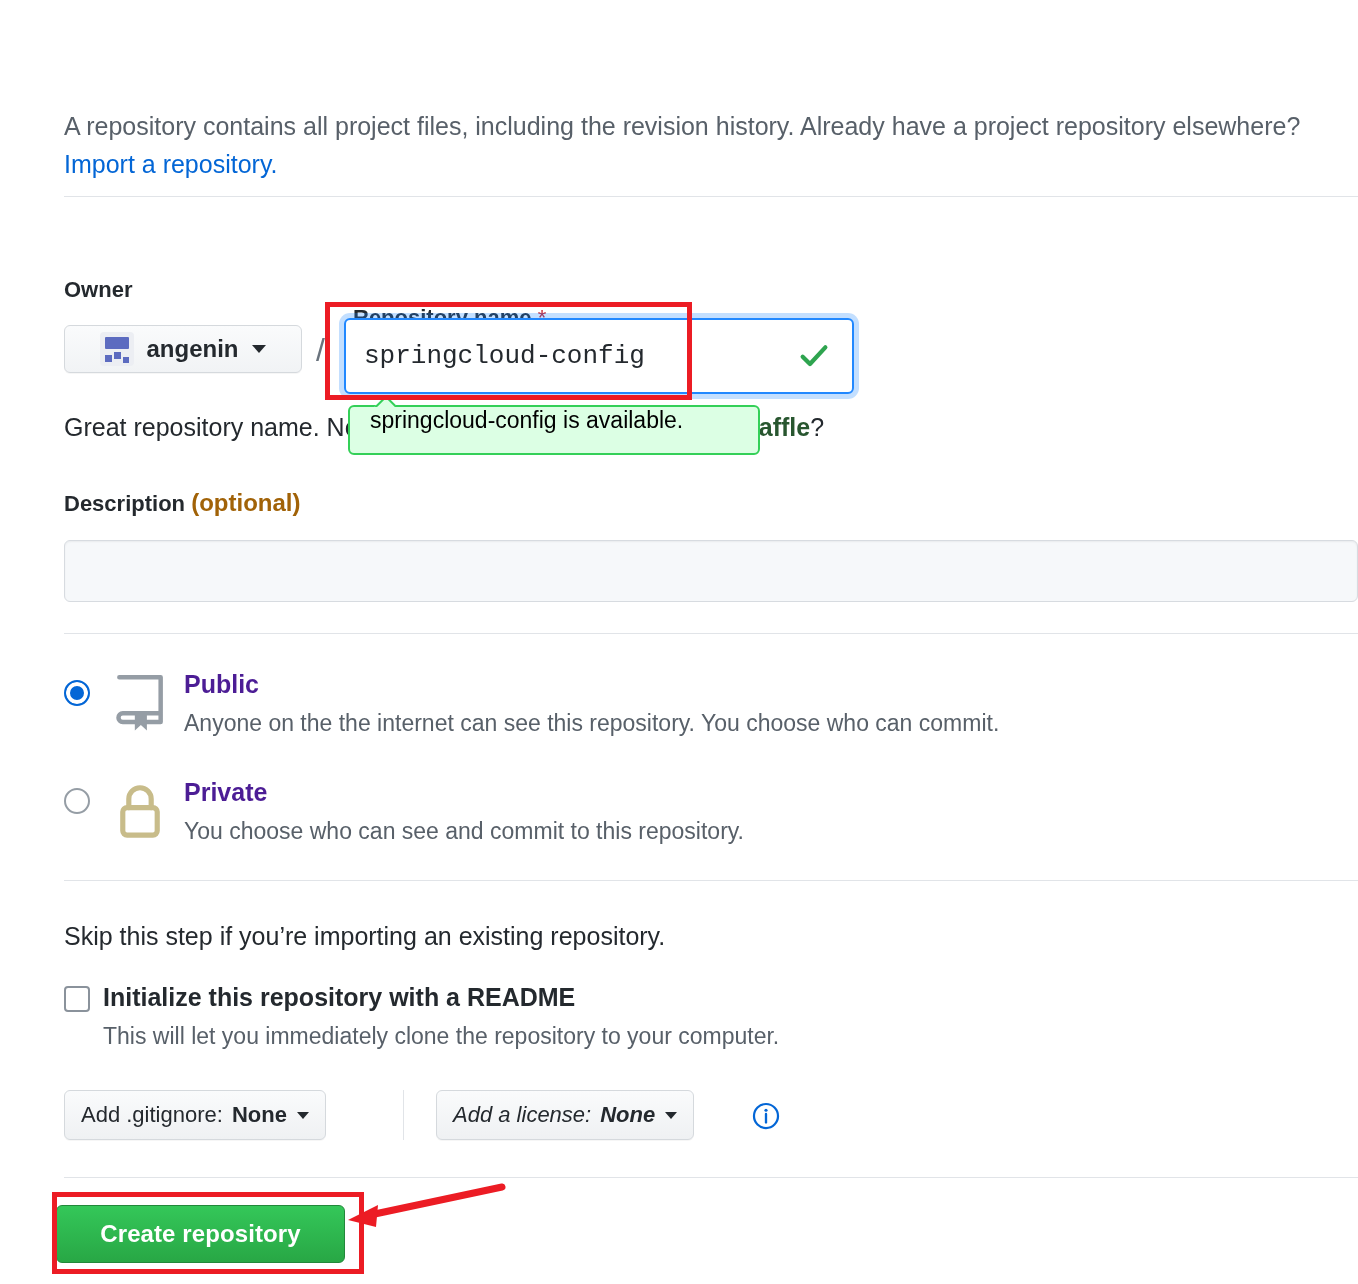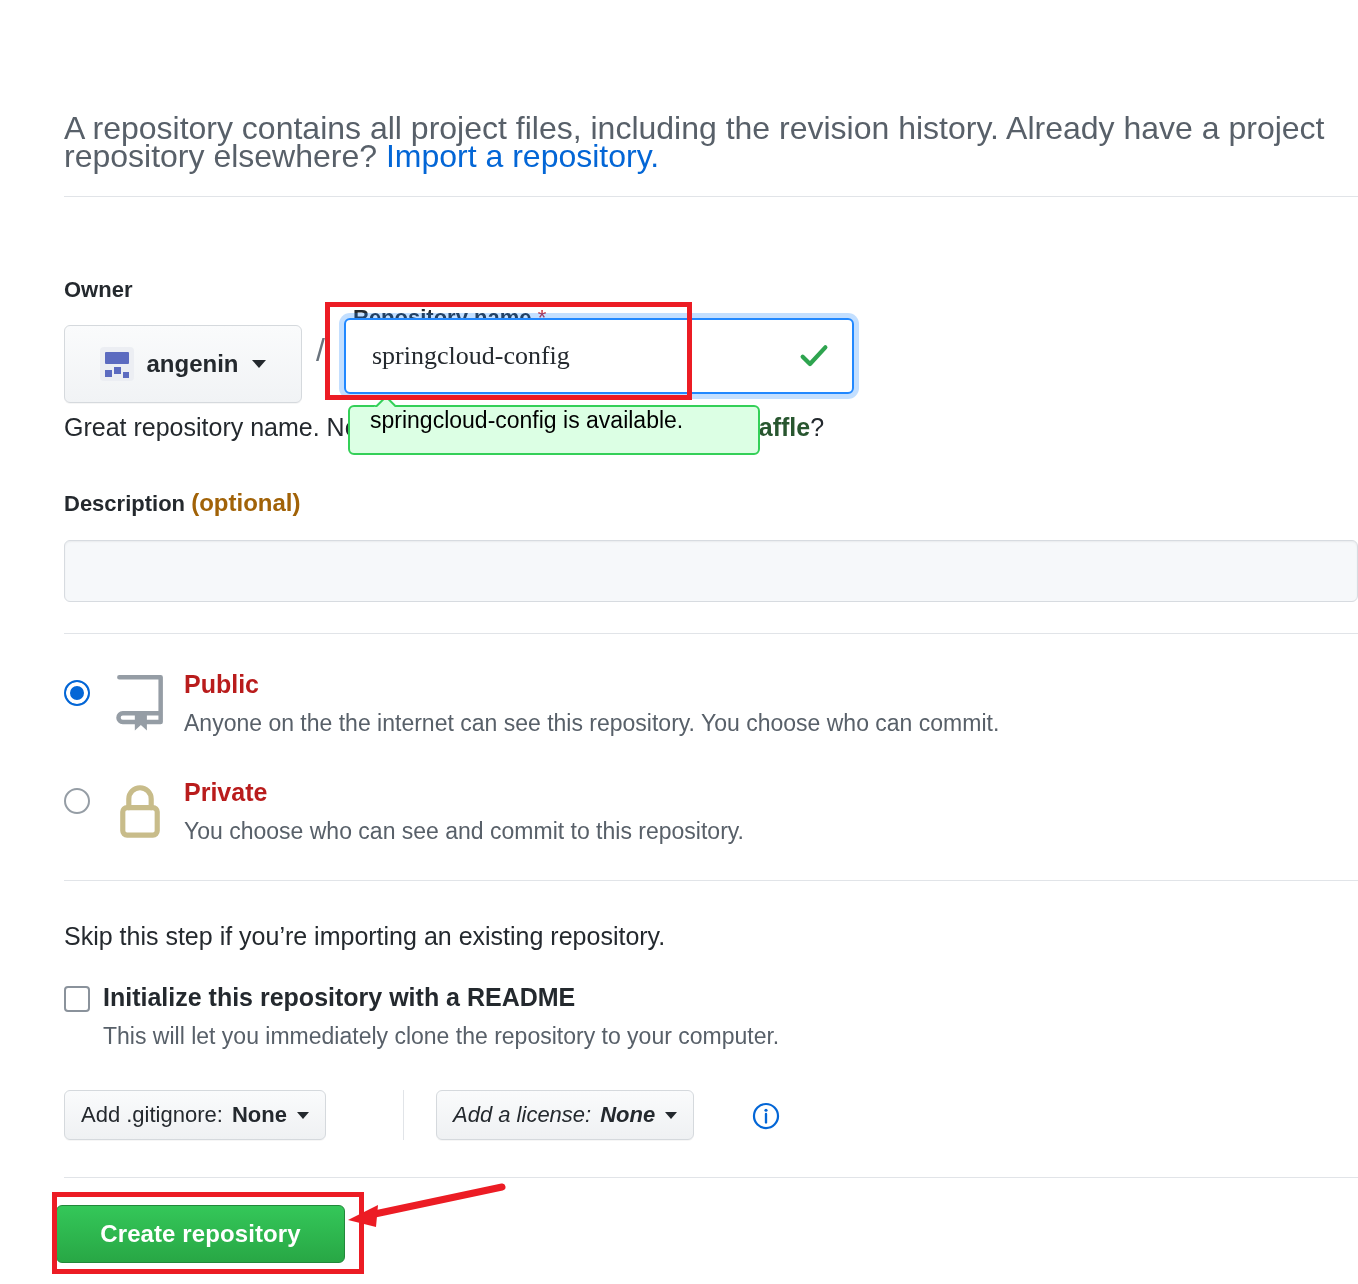--- a/index.html
+++ b/index.html
@@ -26,22 +26,22 @@
     font-size: 43px;
     font-weight: 400;
     color: #24292e;
     letter-spacing: -0.5px;
     line-height: 1.1;
   }
   .subtitle {
     position: absolute;
     left: 64px; top: 82px;
     width: 1294px;
-    font-size: 32px;
-    line-height: 28px;
+    font-size: 25px;
+    line-height: 38px;
     color: #586069;
   }
   .subtitle .link {
     color: #0366d6;
     text-decoration: none;
   }
 
   hr.rule {
     position: absolute;
     left: 64px;
@@ -63,21 +63,21 @@
     font-weight: 700;
     color: #24292e;
   }
   .lbl-owner { left: 64px; top: 277px; }
   .lbl-reponame { left: 353px; top: 277px; margin-top: 28px; }
   .req-star { color: #cb2431; font-weight: 400; }
 
   .owner-btn {
     position: absolute;
     left: 64px; top: 325px;
-    width: 238px; height: 78px;
+    width: 238px; height: 48px;
     background: linear-gradient(#fafbfc, #f1f3f5);
     border: 1px solid #d5d9dd;
     border-radius: 6px;
     display: flex;
     align-items: center;
     justify-content: center;
     gap: 12px;
     box-shadow: 0 1px 0 rgba(27,31,35,0.04);
   }
   .avatar {
@@ -131,24 +131,24 @@
     border: 2px solid #2188ff;
     border-radius: 6px;
     box-shadow: 0 0 0 5px rgba(33,136,255,0.27);
     display: flex;
     align-items: center;
   }
   .name-field input {
     border: 0;
     outline: none;
     background: transparent;
-    font-family: Liberation Serif, serif;
+    font-family: Liberation Mono, monospace;
     font-size: 26px;
     color: #24292e;
-    padding: 0 26px;
+    padding: 0 18px;
     width: 430px;
     height: 100%;
   }
   .check-ok {
     position: absolute;
     right: 22px; top: 50%;
     transform: translateY(-50%);
     width: 32px; height: 32px;
   }
 
@@ -258,21 +258,21 @@
   .vis-icon {
     position: absolute;
     left: 48px; top: 0;
     width: 56px; height: 62px;
   }
   .vis-title {
     position: absolute;
     left: 120px; top: -2px;
     font-size: 25px;
     font-weight: 700;
-    color: #b91c1c;
+    color: #4c1d95;
   }
   .vis-desc {
     position: absolute;
     left: 120px; top: 38px;
     font-size: 23px;
     color: #586069;
     white-space: nowrap;
   }
 
   

